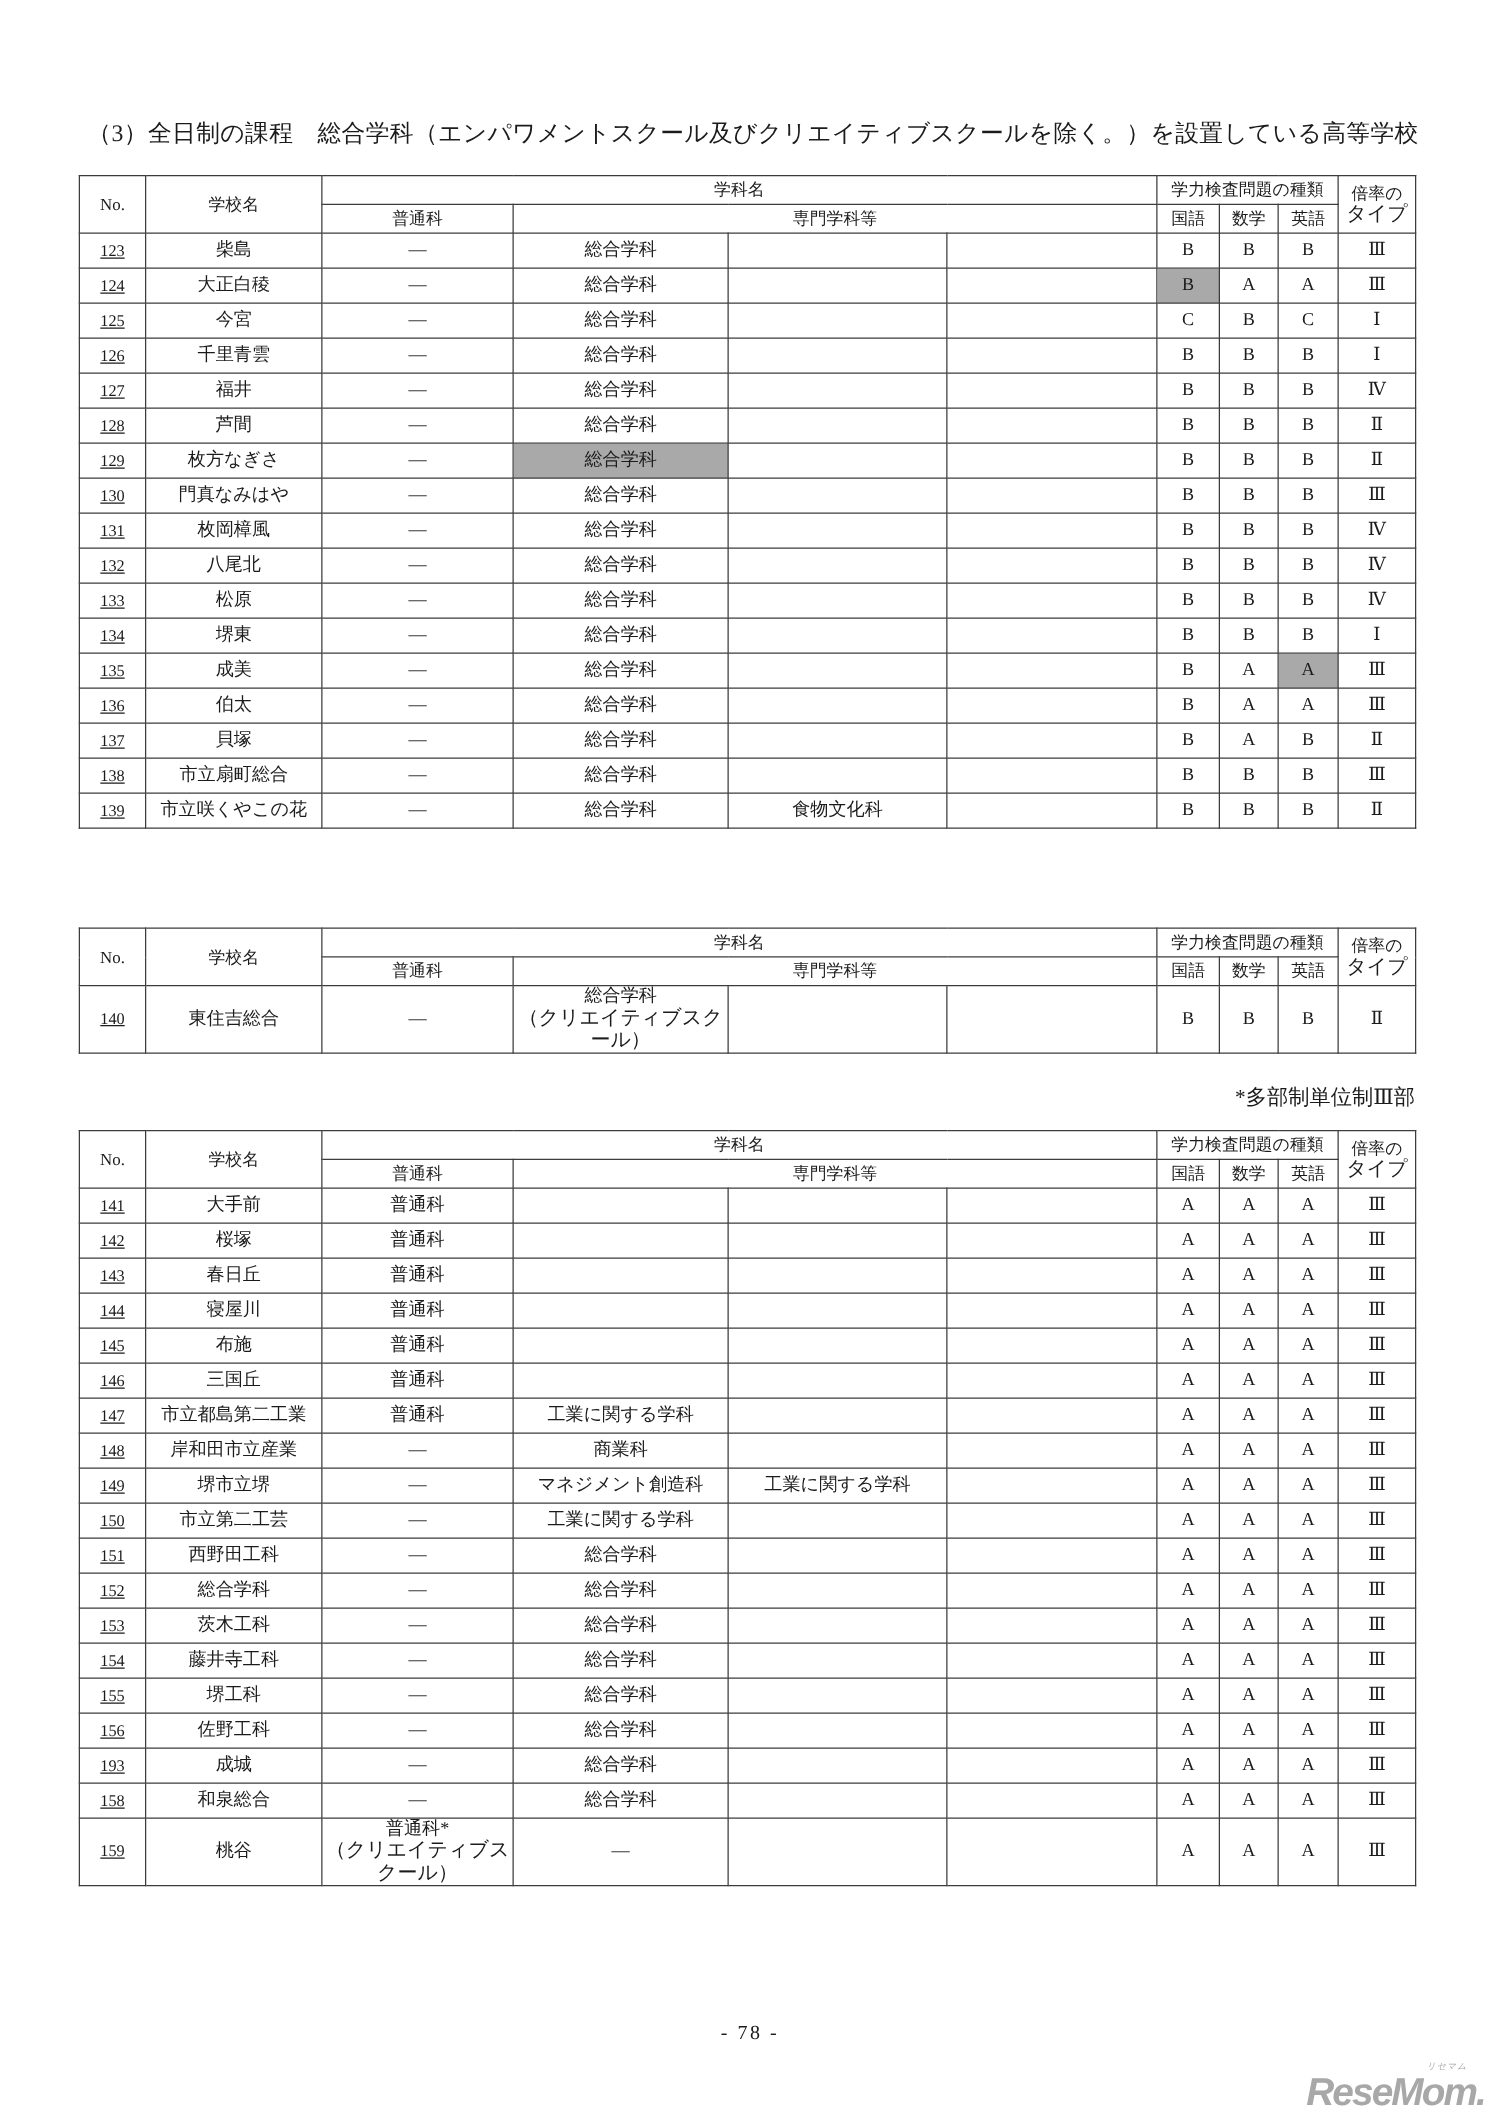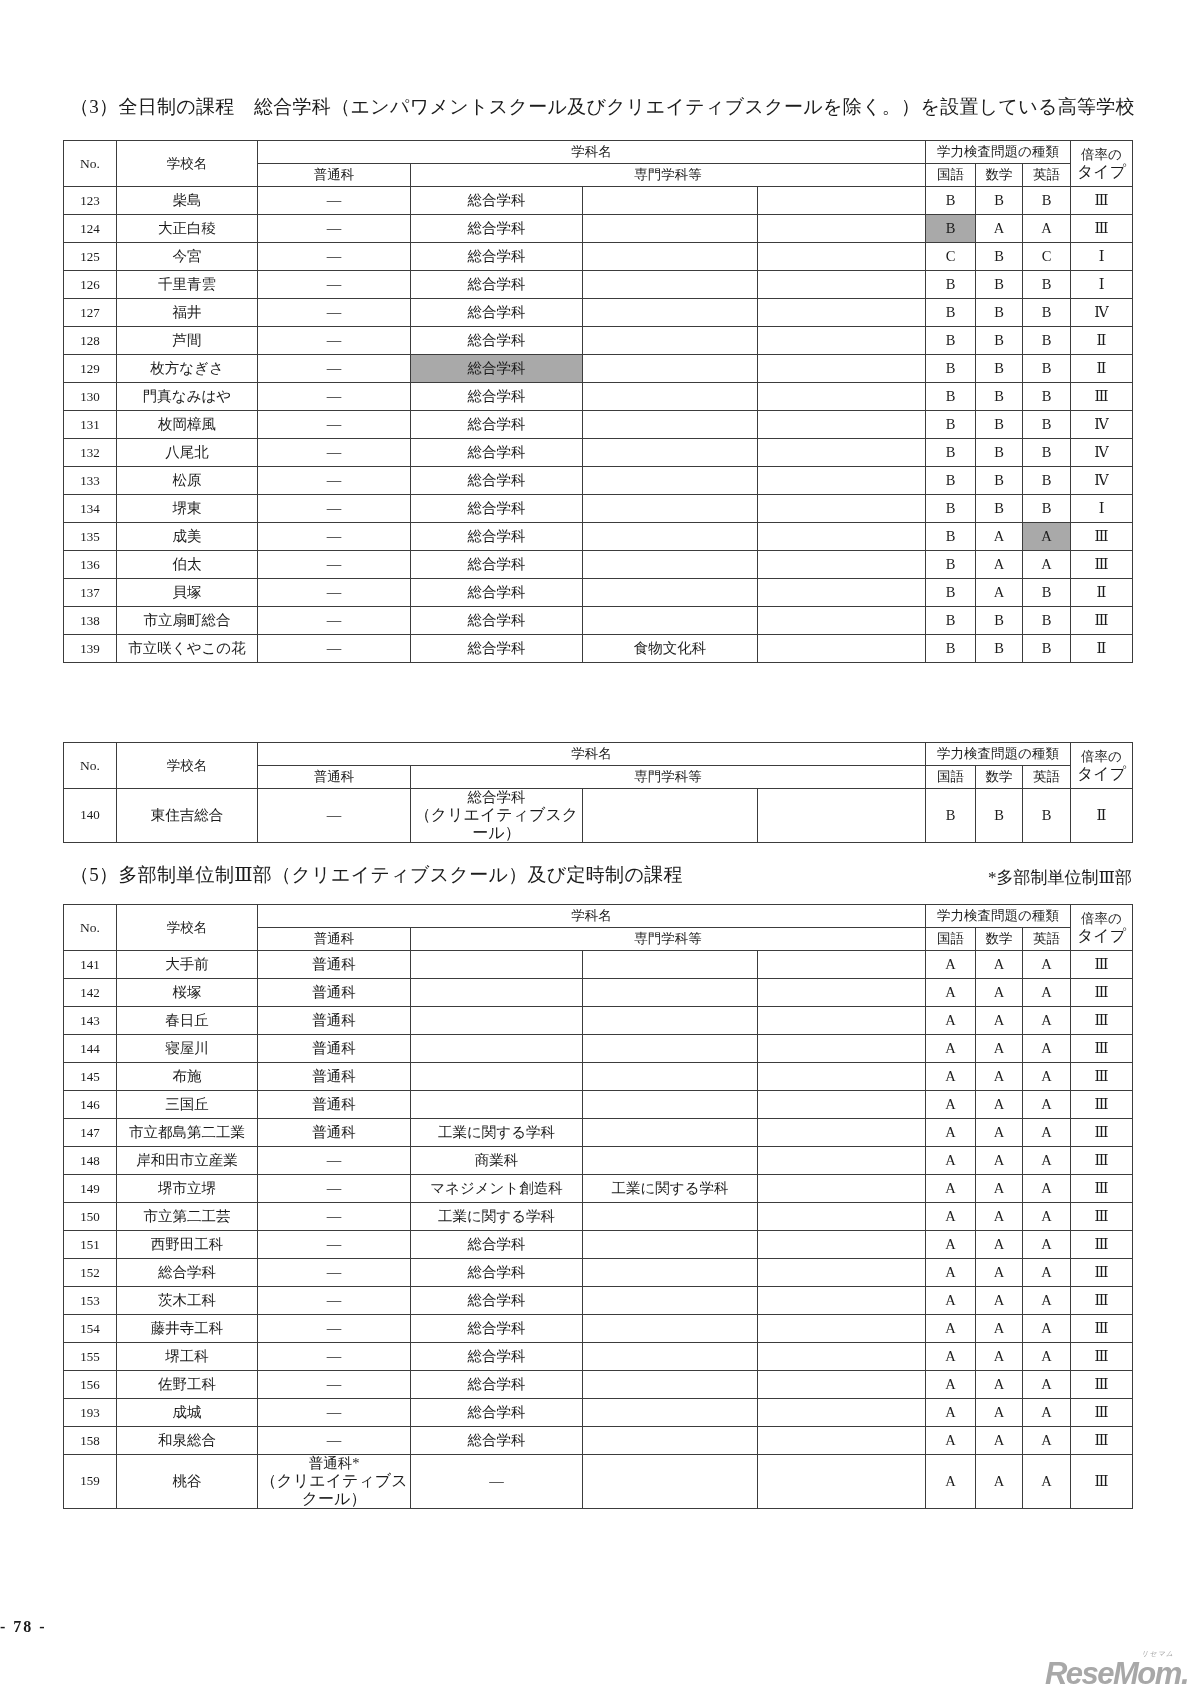--- a/index.html
+++ b/index.html
@@ -37,27 +37,27 @@
   table.sch th, table.sch td{
     border:1px solid var(--bd);
     text-align:center;
     vertical-align:middle;
     padding:0 2px;
     font-weight:normal;
     overflow:hidden;
   }
   table.sch thead th{font-size:13.5px;height:22px;line-height:1.15;}
   table.sch tbody td{font-size:14.5px;height:27px;line-height:1.2;}
-  table.sch tbody td.c-no{font-size:13px;}
+  table.sch tbody td.c-no{font-size:13px;text-decoration:underline;}
   .hl{background:var(--hl);}
   .ln{display:block;line-height:1.2;}
   .ln.small{font-size:16px;line-height:1.1;}
   #footer{
     position:absolute;top:1618px;left:0;width:1200px;
-    font-size:16px;letter-spacing:2px;font-weight:bold;
+    text-align:center;font-size:16px;letter-spacing:2px;
   }
   #logo{
     position:absolute;top:1648px;right:12px;
     font-family:"Liberation Sans","DejaVu Sans",sans-serif;
     font-weight:bold;font-size:31px;line-height:1;
     color:var(--logo);letter-spacing:-1.5px;
     padding-top:10px;
     font-style:italic;
   }
   #logo .ruby{
@@ -355,21 +355,20 @@
           <td class="c-dept2"></td>
           <td class="c-dept3"></td>
           <td class="c-jp">B</td>
           <td class="c-math">B</td>
           <td class="c-en">B</td>
           <td class="c-type">Ⅱ</td>
         </tr>
       </tbody>
     </table>
 
-  <div class="heading" style="top:862px">（5）多部制単位制Ⅲ部（クリエイティブスクール）及び定時制の課程</div>
   <div class="note" style="top:866px;right:68px">*多部制単位制Ⅲ部</div>
   <table class="sch" style="top:904px">
       <colgroup>
         <col style="width: 53px;">
         <col style="width: 141px;">
         <col style="width: 153px;">
         <col style="width: 172px;">
         <col style="width: 175px;">
         <col style="width: 168px;">
         <col style="width: 50px;">

